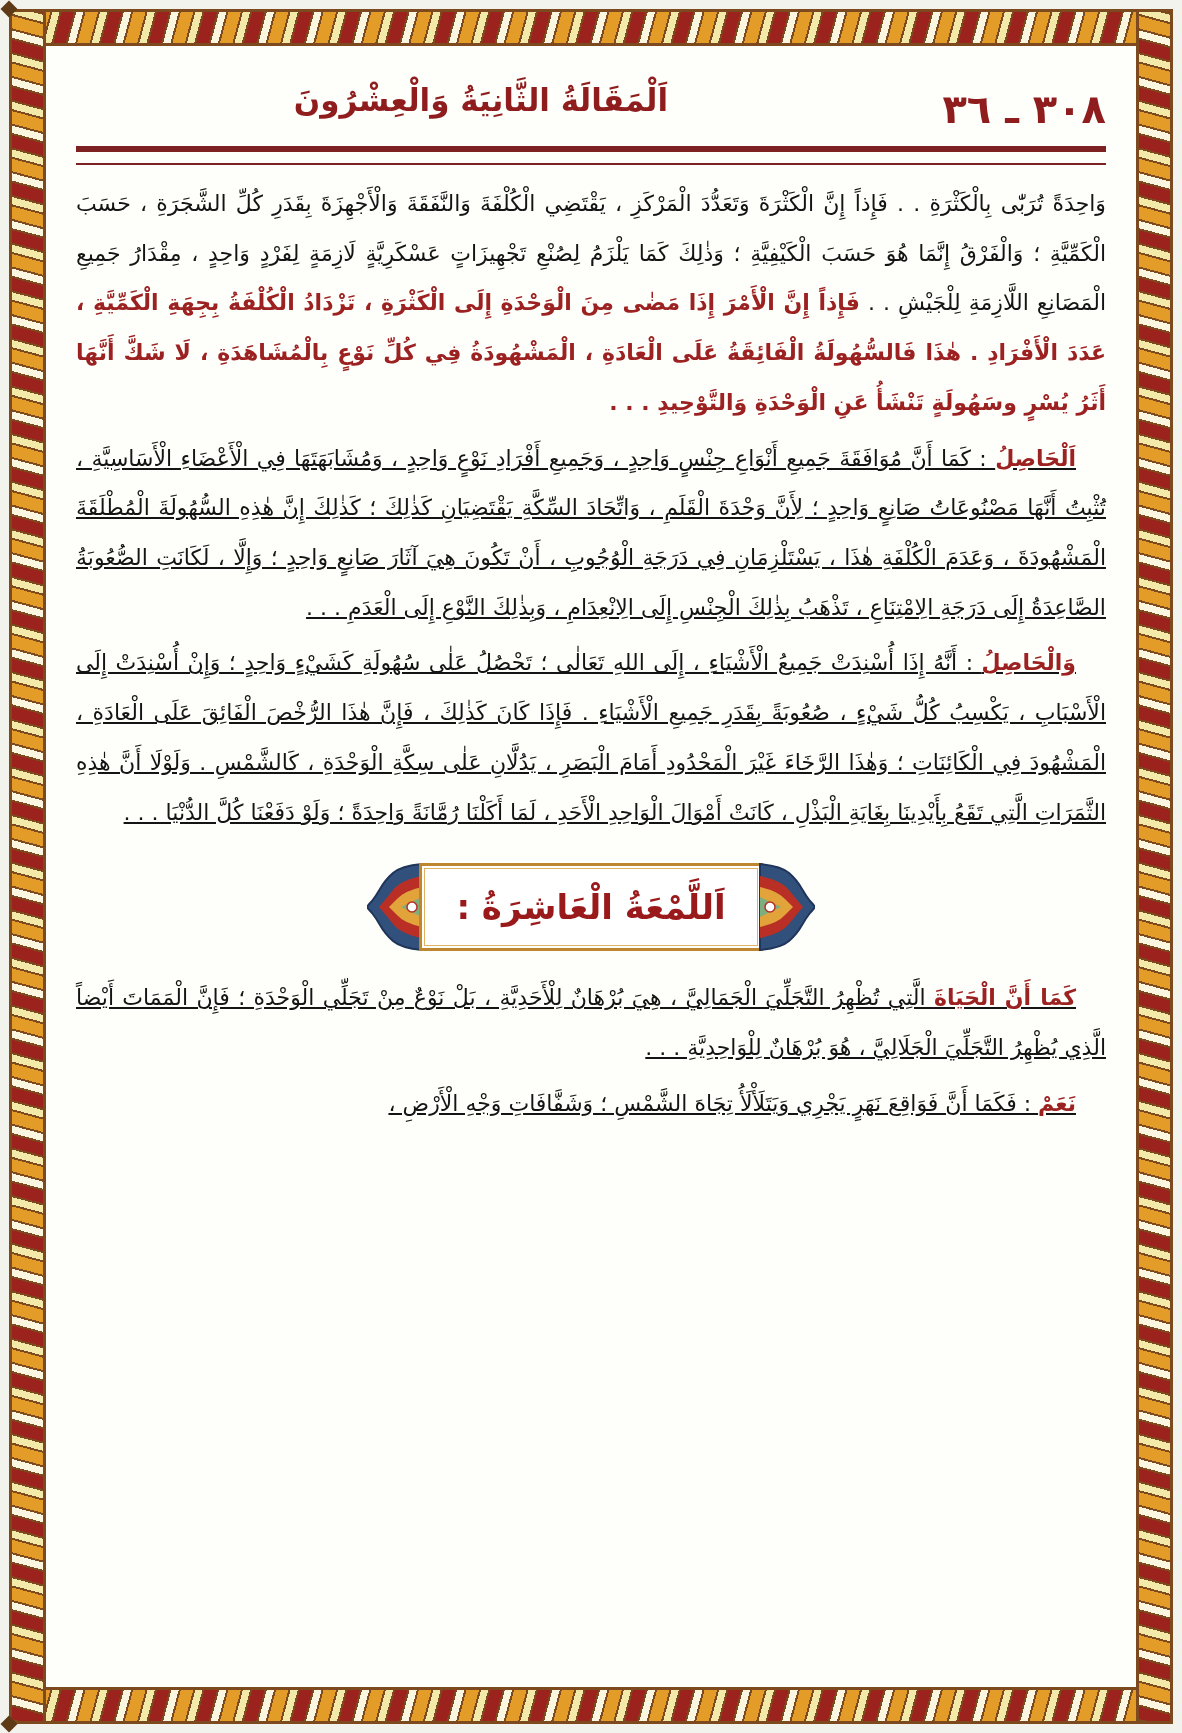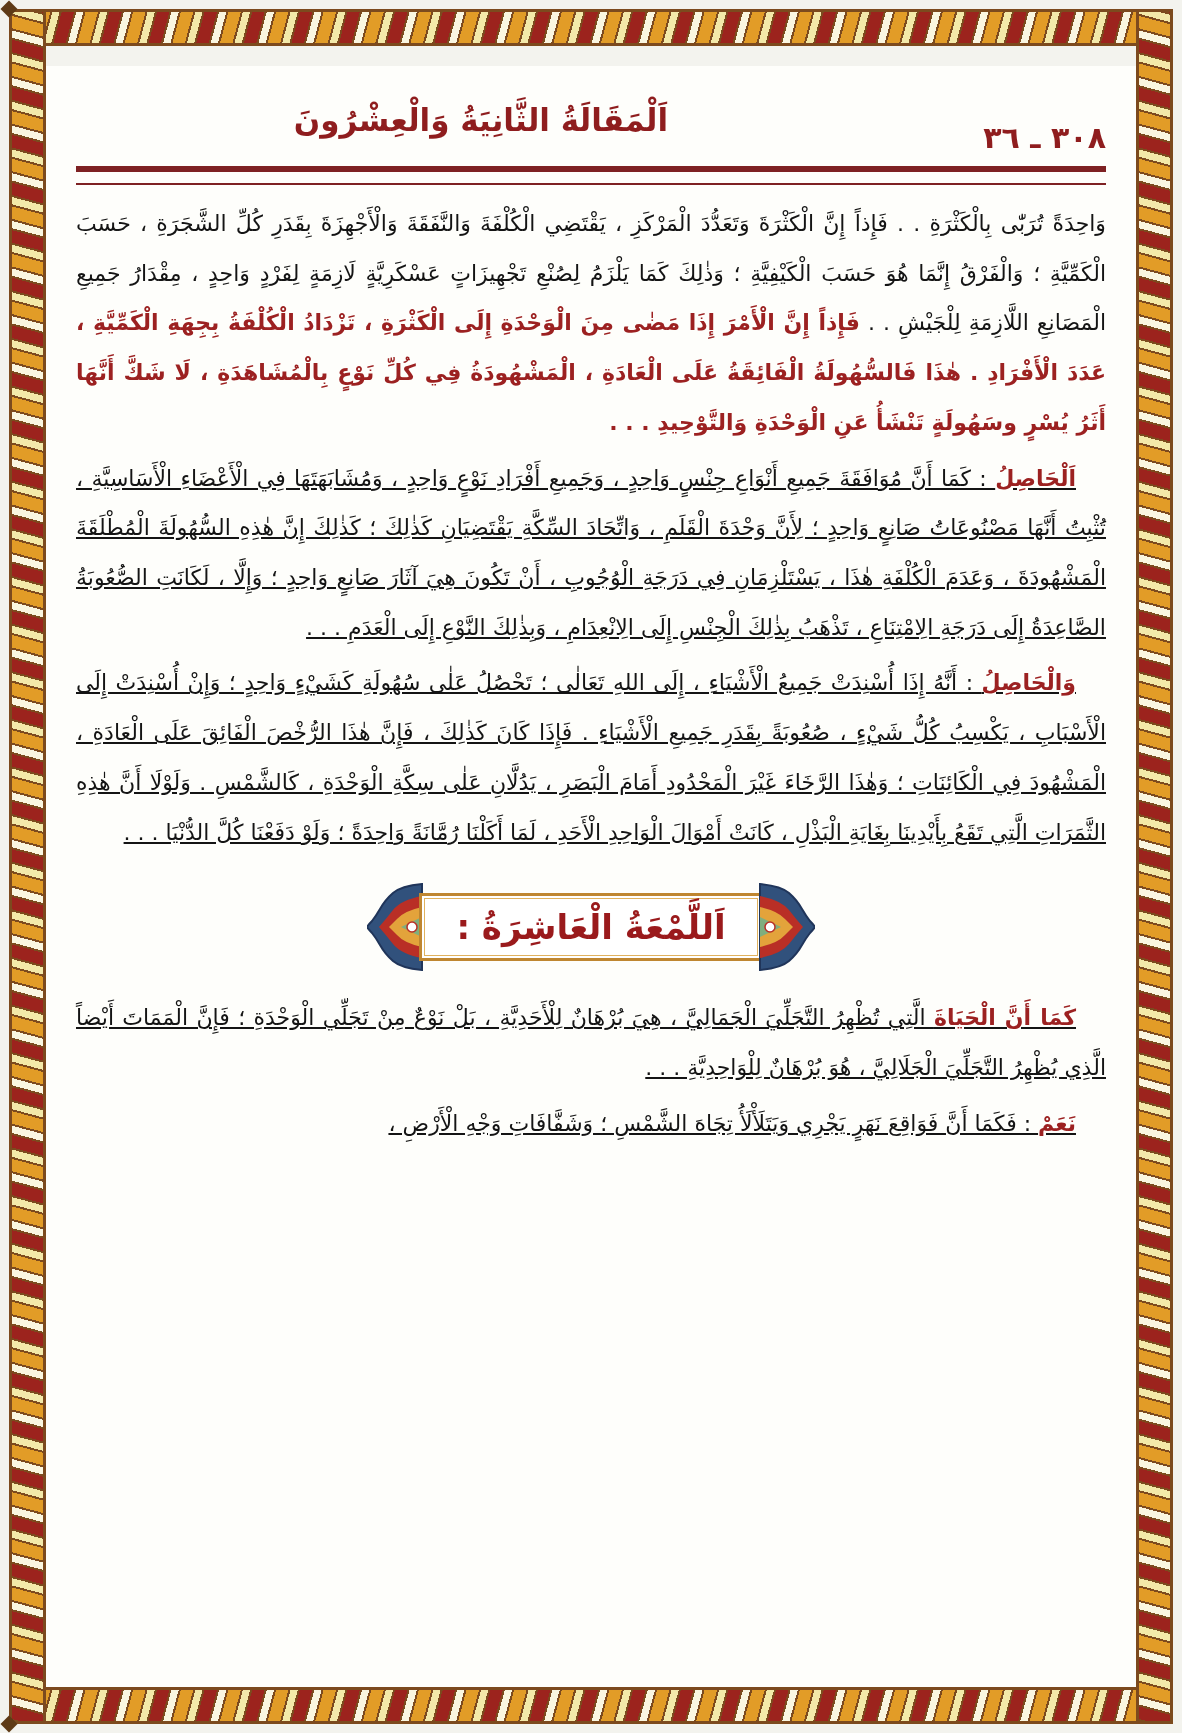--- a/index.html
+++ b/index.html
@@ -32,28 +32,27 @@
   .knob-tl { left:3px; top:3px; }
   .knob-bl { left:3px; bottom:3px; }
 
   
   .page-inner {
     position:absolute; inset:46px;
     background:#fefefb;
     z-index:1;
     padding:34px 30px 0 30px;
     box-sizing:border-box;
-    margin-top:20px;
   }
 
   
   .header { position:relative; height:56px; }
   .page-number {
-    position:absolute; right:0; top:20px;
-    color:#8f1d1e; font-weight:bold; font-size:30px;
+    position:absolute; right:0; top:6px;
+    color:#8f1d1e; font-weight:bold; font-size:40px;
     letter-spacing:1px;
   }
   .page-title {
     position:absolute; left:0; right:220px; top:2px;
     text-align:center;
     color:#8f1d1e; font-weight:bold; font-size:31px;
   }
   .header-rule {
     height:11px;
     border-top:6px solid #7e2123;
@@ -76,21 +75,21 @@
   .run.black { color:#141414; }
 
   
   .ornament-row {
     display:flex; align-items:center; justify-content:center;
     margin:22px 0 18px 0;
   }
   .finial { width:56px; height:96px; flex:0 0 auto; }
   .finial.right { transform:scaleX(-1); }
   .cartouche {
-    height:68px; min-width:300px;
+    height:88px; min-width:300px;
     border:3px solid #bf8630;
     box-shadow:inset 0 0 0 2px #ffffff, inset 0 0 0 3px #e0b25f;
     background:#ffffff;
     display:flex; align-items:center; justify-content:center;
     padding:0 34px;
     box-sizing:border-box;
     margin:0 -4px;
   }
   .cartouche-label {
     color:#9a1a1c; font-weight:bold; font-size:34px;

